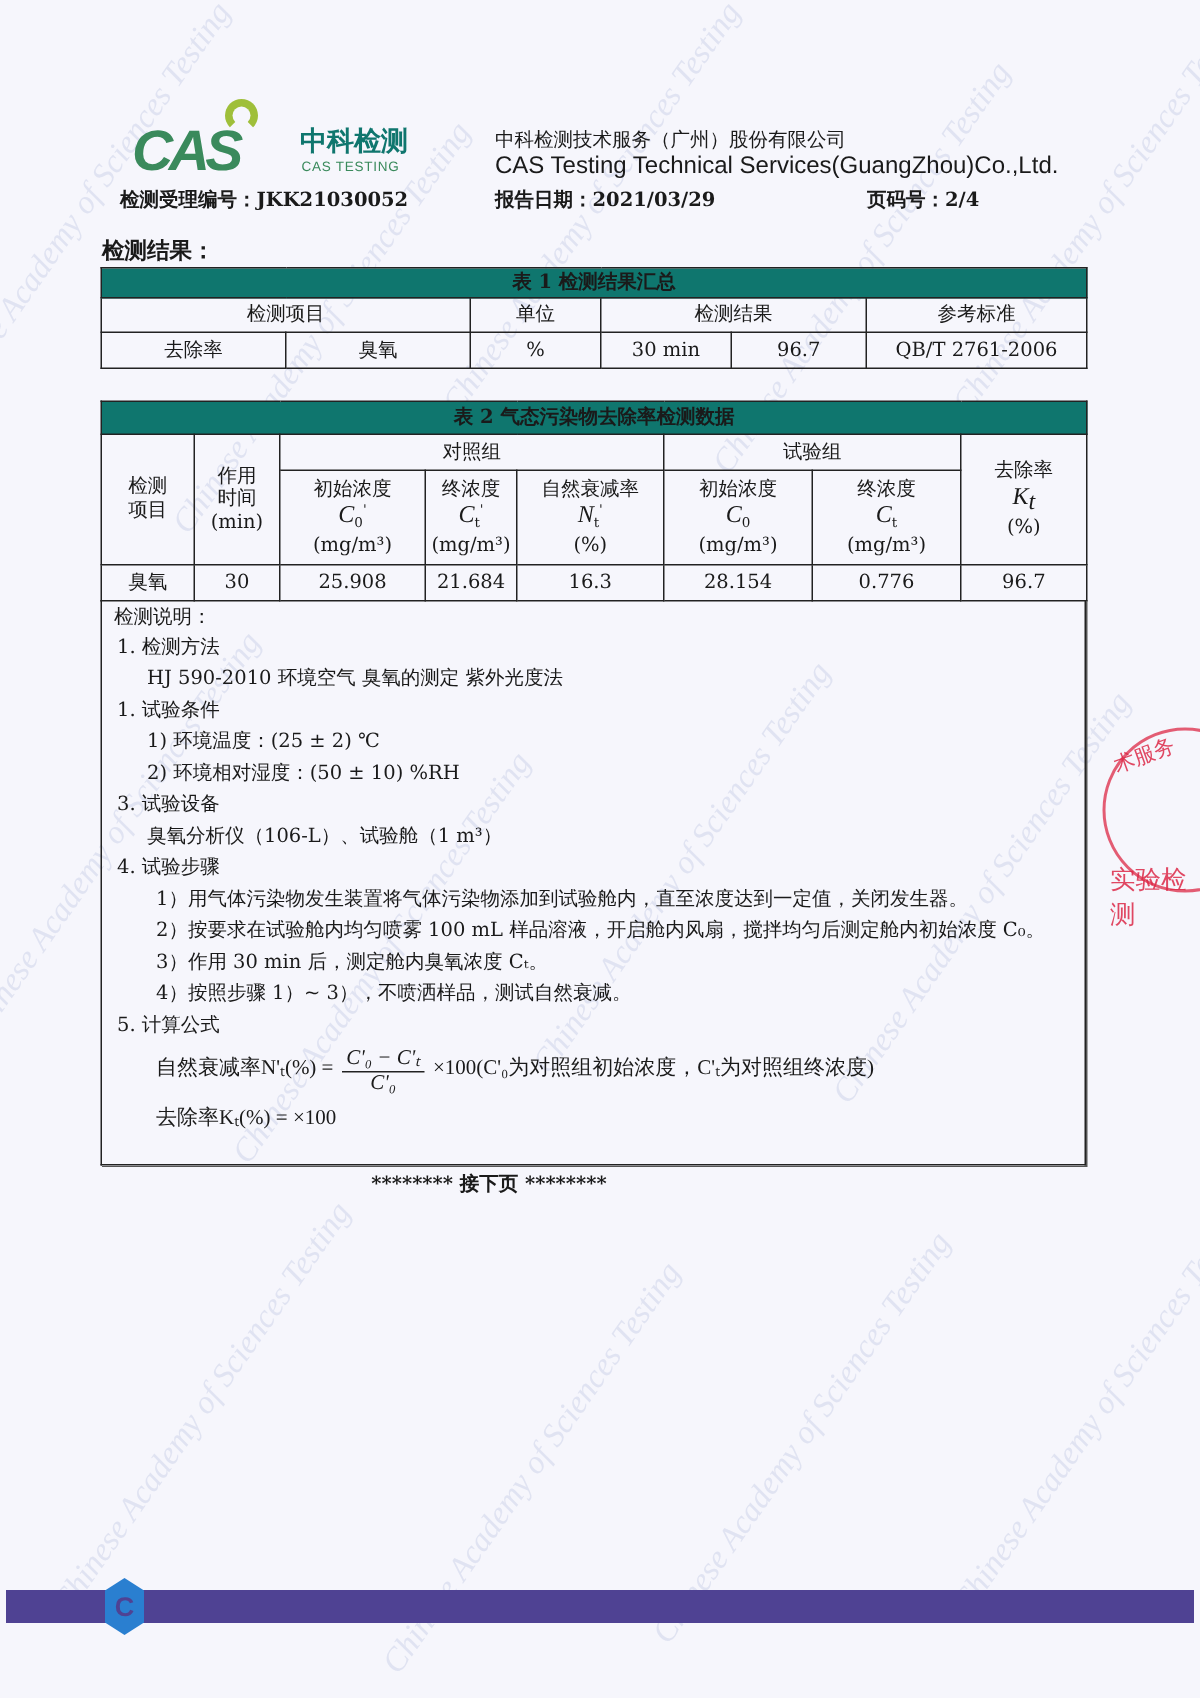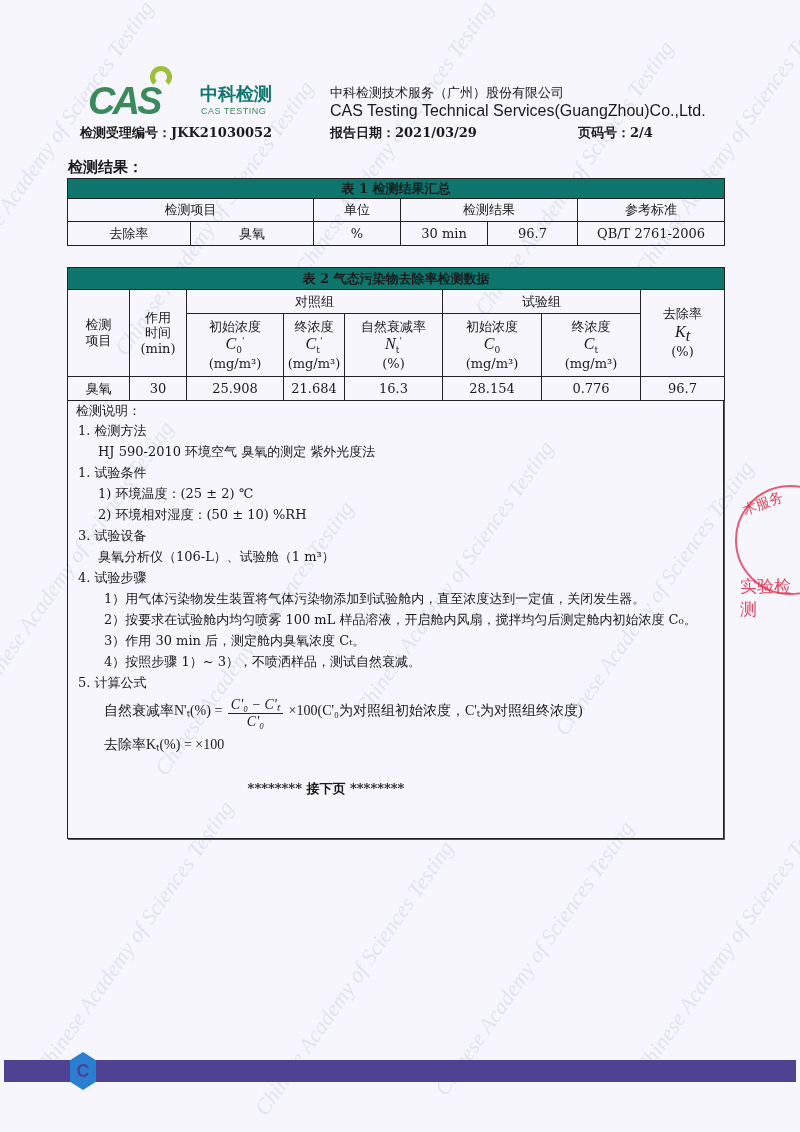--- a/index.html
+++ b/index.html
@@ -63,21 +63,21 @@
   td.title {
     background: #0f766e; font-weight: bold; font-size: 13px;
   }
   .var { font-family: "Liberation Serif", serif; font-style: italic; font-size: 16px; }
   sub, sup { font-size: 9px; }
 
   #t1 { left: 67px; top: 178px; width: 657px; }
   #t2 { left: 67px; top: 267px; width: 657px; }
 
   .notes {
-    left: 67px; top: 400px; width: 657px; height: 439px;
+    left: 67px; top: 400px; width: 657px; height: 377px;
     border: 1px solid #222; border-top: none;
     font-size: 13px;
     box-shadow: 1px 1px 0 #555;
   }
   .notes .line { position: absolute; white-space: nowrap; }
   .formula { font-family: "Liberation Serif", serif; font-size: 14px; }
   .frac { display: inline-block; vertical-align: middle; text-align: center; margin: 0 2px; }
   .frac .num { display: block; border-bottom: 1px solid #222; padding: 0 3px; font-style: italic; }
   .frac .den { display: block; padding: 0 3px; font-style: italic; }
 

